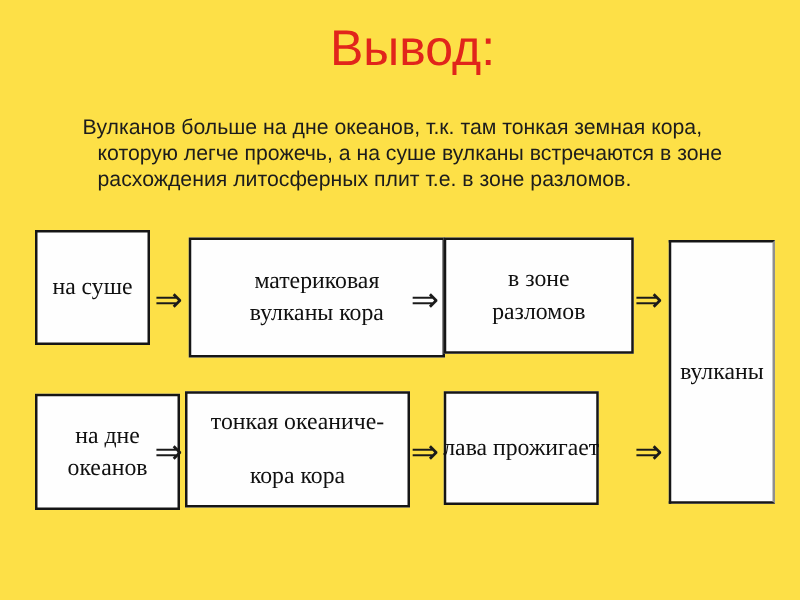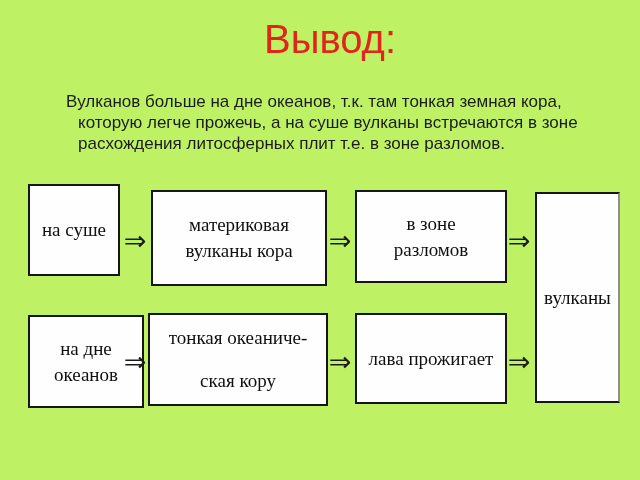--- a/index.html
+++ b/index.html
@@ -4,21 +4,21 @@
 <style>
   html, body { margin: 0; padding: 0; }
   body {
     width: 640px; height: 480px;
     background: #ffffff;
     font-family: "Liberation Sans", sans-serif;
   }
   .slide {
     position: relative;
     width: 640px; height: 480px;
-    background: #bef264;
+    background: #fde047;
     overflow: hidden;
   }
   .title {
     position: absolute;
     top: 16px; left: 10px; width: 640px;
     text-align: center;
     font-size: 40px; line-height: 46px;
     color: #e1251b;
   }
   .paragraph {
@@ -39,26 +39,26 @@
     display: flex; flex-direction: column;
     align-items: center; justify-content: center;
     text-align: center;
     font-family: "Liberation Serif", serif;
     font-size: 19px; line-height: 26px;
     color: #101010;
   }
   .fline { display: block; white-space: nowrap; }
 
   .box-a { left: 28px;  top: 184px; width: 92px;  height: 92px; }
-  .box-b { left: 151px; top: 190px; width: 176px; height: 96px; }
+  .box-b { left: 151px; top: 190px; width: 205px; height: 96px; }
   .box-c { left: 355px; top: 190px; width: 152px; height: 93px; text-align: center; }
   .box-d { left: 535px; top: 192px; width: 85px;  height: 211px; border-right-color: #8f8f8f; }
   .box-e { left: 28px;  top: 315px; width: 116px;  height: 93px; }
   .box-f { left: 148px; top: 313px; width: 180px; height: 93px; gap: 17px; }
-  .box-g { left: 355px; top: 313px; width: 152px; height: 91px; }
+  .box-g { left: 355px; top: 313px; width: 124px; height: 91px; }
 
   .arrow {
     position: absolute;
     width: 32px; line-height: 32px;
     text-align: center;
     font-family: "DejaVu Sans", sans-serif;
     font-size: 27px;
     color: #1a1a1a;
     user-select: none;
   }
@@ -110,21 +110,21 @@
 
     <div class="fbox box-e">
       <span class="fline">на дне</span>
       <span class="fline">океанов</span>
     </div>
 
     <div class="arrow arr-4">⇒</div>
 
     <div class="fbox box-f">
       <span class="fline">тонкая океаниче-</span>
-      <span class="fline">ская кору</span>
+      <span class="fline">кора кора</span>
     </div>
 
     <div class="arrow arr-5">⇒</div>
 
     <div class="fbox box-g">
       <span class="fline">лава прожигает</span>
     </div>
 
     <div class="arrow arr-6">⇒</div>
 

